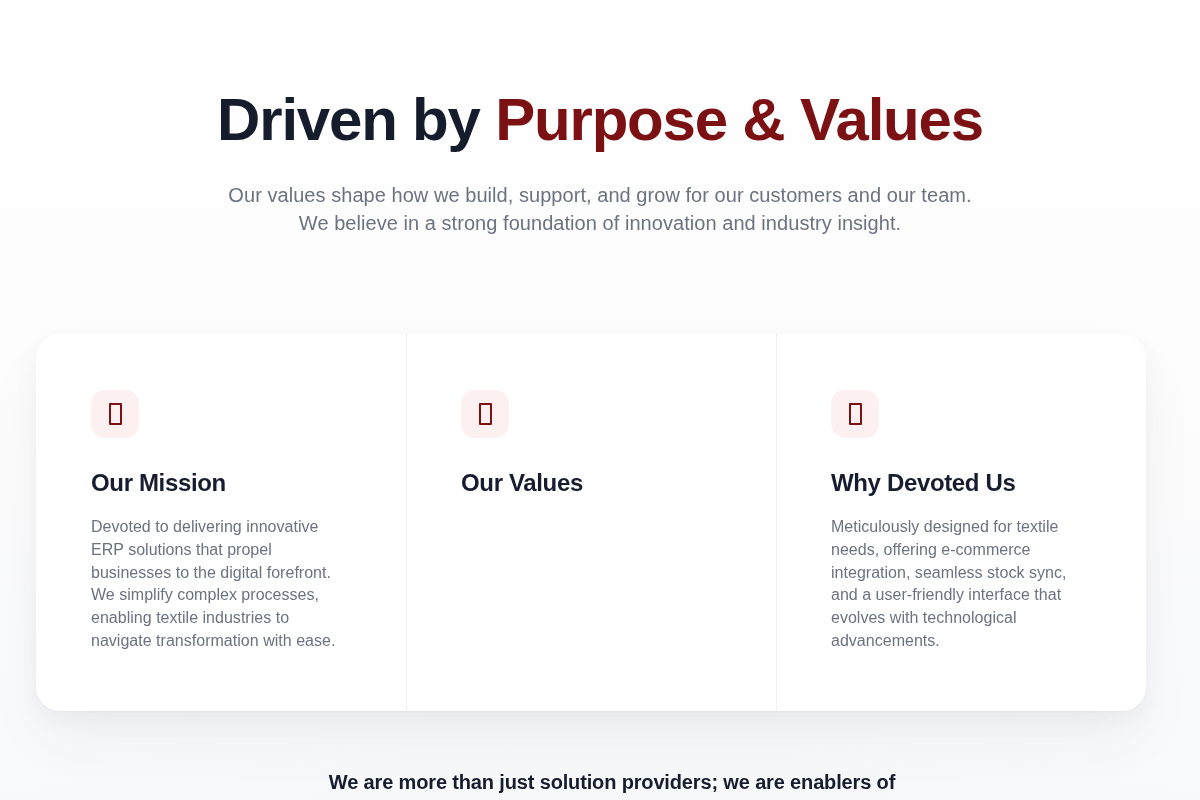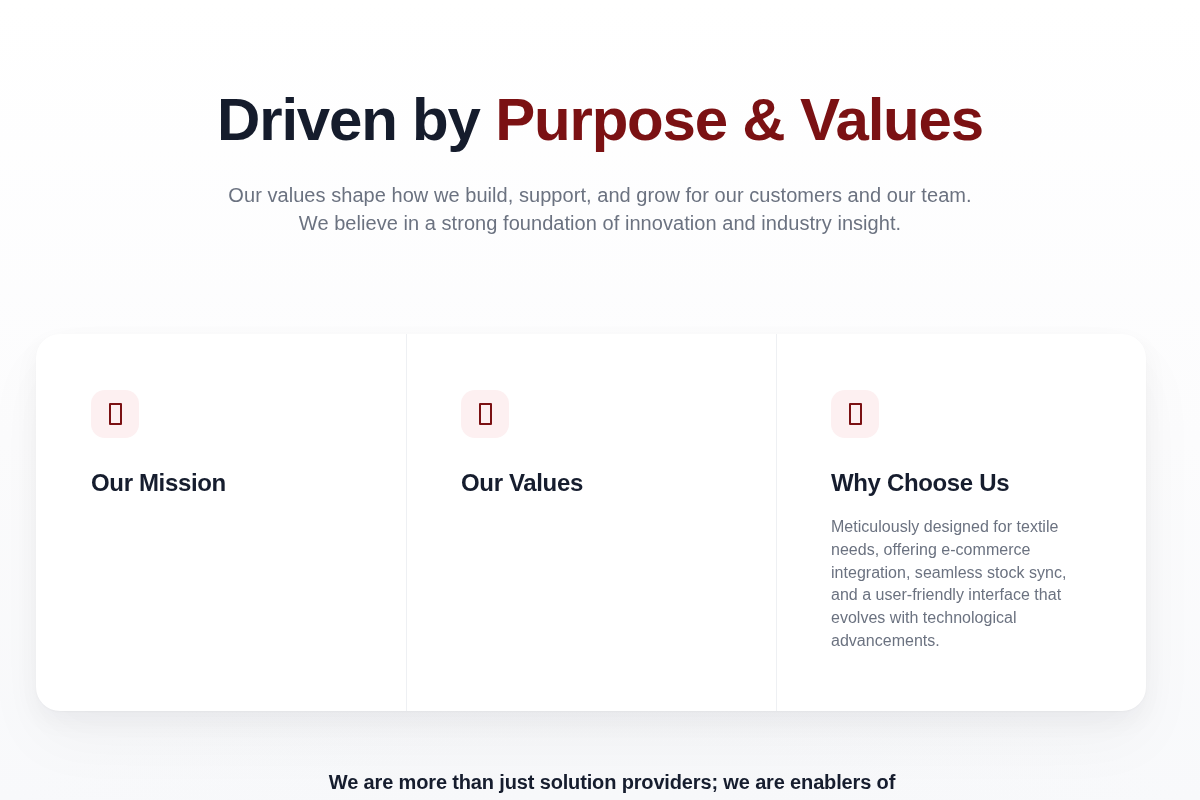--- a/index.html
+++ b/index.html
@@ -153,34 +153,35 @@
   </div>
 
   <div class="panel-wrap">
     <div class="panel">
 
       <div class="card">
         <div class="card-icon">
           <span class="tofu"></span>
         </div>
         <div class="card-title">Our Mission</div>
+        <div class="card-body">Devoted to delivering innovative ERP solutions that propel businesses to the digital forefront. We simplify complex processes, enabling textile industries to navigate transformation with ease.</div>
       </div>
 
       <div class="card">
         <div class="card-icon">
           <span class="tofu"></span>
         </div>
         <div class="card-title">Our Values</div>
       </div>
 
       <div class="card">
         <div class="card-icon">
           <span class="tofu"></span>
         </div>
-        <div class="card-title">Why Choose Us</div>
+        <div class="card-title">Why Devoted Us</div>
         <div class="card-body">Meticulously designed for textile needs, offering e-commerce integration, seamless stock sync, and a user-friendly interface that evolves with technological advancements.</div>
       </div>
 
     </div>
   </div>
 
   <div class="statement">We are more than just solution providers; we are enablers of</div>
 
 </div>
 

